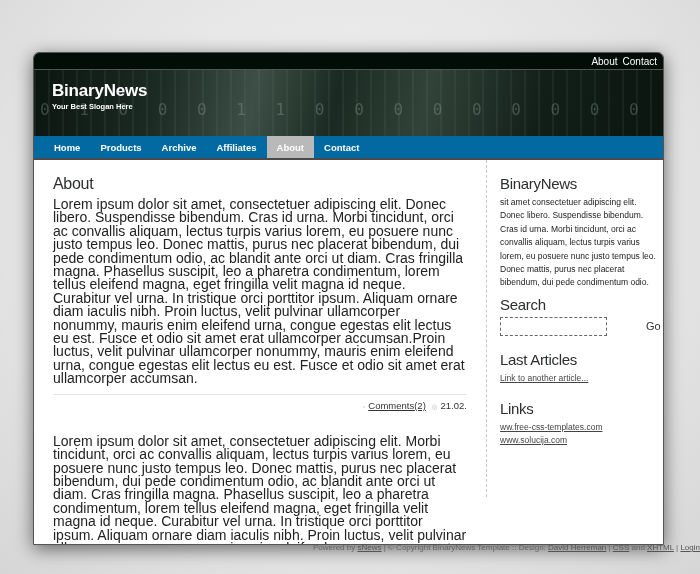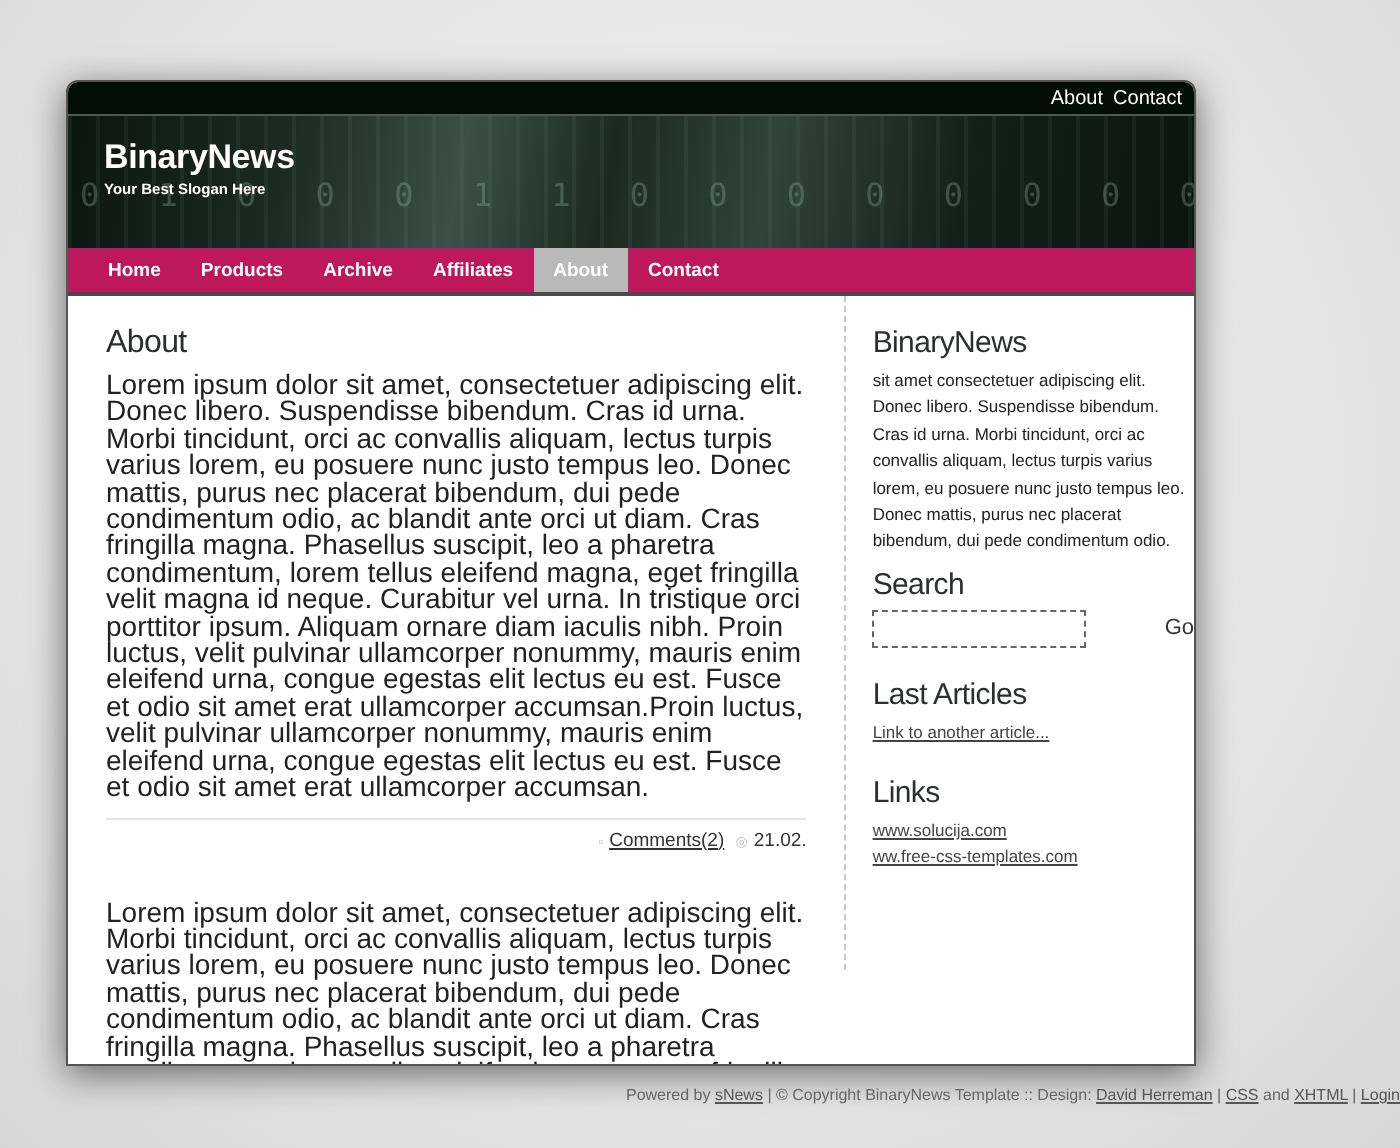--- a/index.html
+++ b/index.html
@@ -3,21 +3,21 @@
 <meta charset="utf-8">
 <style>
   * { box-sizing: border-box; margin: 0; padding: 0; }
   html, body { width: 700px; height: 574px; overflow: hidden; }
   body {
     font-family: "Liberation Sans", sans-serif;
     background: radial-gradient(ellipse at 50% 40%, #f4f4f4 0%, #e2e2e2 70%, #d6d6d6 100%);
     position: relative;
   }
   .frame {
-    position: absolute; left: 33px; top: 40px; width: 565px; height: 493px;
+    position: absolute; left: 33px; top: 52px; width: 631px; height: 493px;
     background: #fff;
     border: 1px solid #555;
     border-radius: 6px 6px 0 0;
     box-shadow: 0 4px 18px rgba(0,0,0,0.55);
     overflow: hidden;
   }
   .topbar {
     height: 17px; background: #020d08;
     display: flex; justify-content: flex-end; align-items: center;
     padding-right: 6px; gap: 5px;
@@ -34,21 +34,21 @@
   .binary {
     position: absolute; inset: 0;
     font-family: "DejaVu Sans Mono", monospace; font-size: 16px; line-height: 16px;
     color: rgba(170,200,185,0.28); letter-spacing: 10px; white-space: pre;
     padding-left: 6px;
   }
   .brand { position: absolute; left: 18px; top: 11px; }
   .brand .title { color: #fff; font-weight: bold; font-size: 17px; letter-spacing: -0.2px; }
   .brand .slogan { color: #fff; font-weight: bold; font-size: 7.5px; margin-top: 1px; }
   .nav {
-    height: 24px; background: #be185d;
+    height: 24px; background: #0369a1;
     display: flex; align-items: stretch; padding-left: 10px;
     border-bottom: 2px solid #4a4a4a;
   }
   .nav a {
     color: #fff; font-weight: bold; font-size: 9.5px; text-decoration: none;
     display: flex; align-items: center; padding: 0 10px;
   }
   .nav a.active { background: #b9b9b9; }
   .content { display: flex; }
   .main { width: 453px; padding: 14px 19px 0 19px; border-right: 1px dashed #c8c8c8; height: 337px; }
@@ -136,22 +136,22 @@
         <span class="go">Go</span>
       </div>
 
       <h3 style="margin-top:15px">Last Articles</h3>
       <div class="links">
         <a href="#">Link to another article...</a>
       </div>
 
       <h3 style="margin-top:15px">Links</h3>
       <div class="links">
+        <a href="#">ww.free-css-templates.com</a>
         <a href="#">www.solucija.com</a>
-        <a href="#">ww.free-css-templates.com</a>
       </div>
     </div>
   </div>
 </div>
 
 <div class="footer">
   <span>Powered by </span><a href="#">sNews</a><span> | © Copyright BinaryNews Template :: Design: </span><a href="#">David Herreman</a><span> | </span><a href="#">CSS</a><span> and </span><a href="#">XHTML</a><span> | </span><a href="#">Login</a>
 </div>
 
 </body></html>

